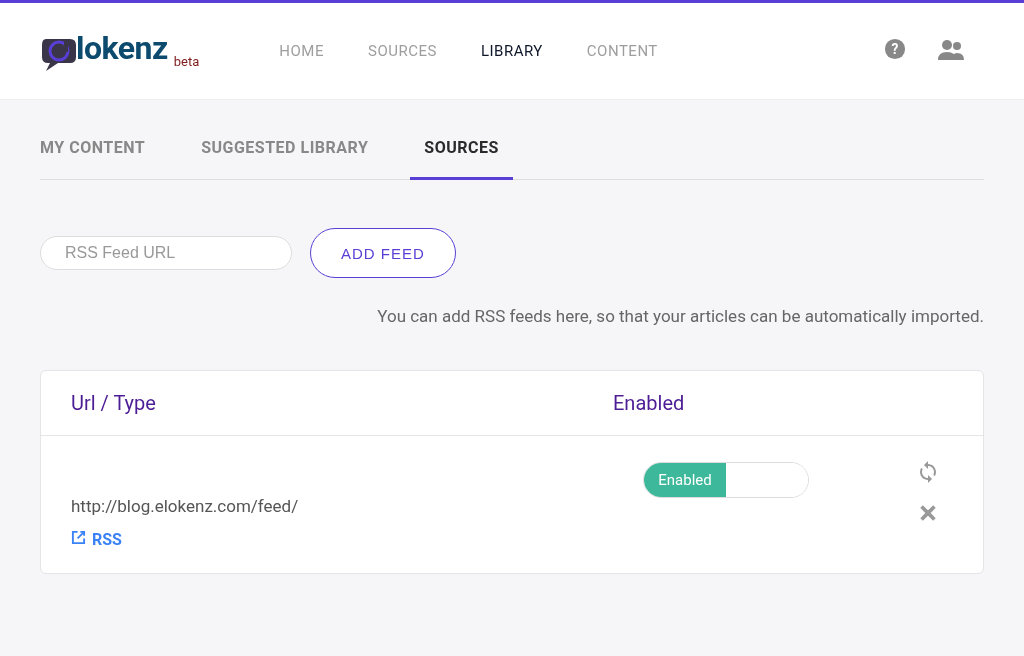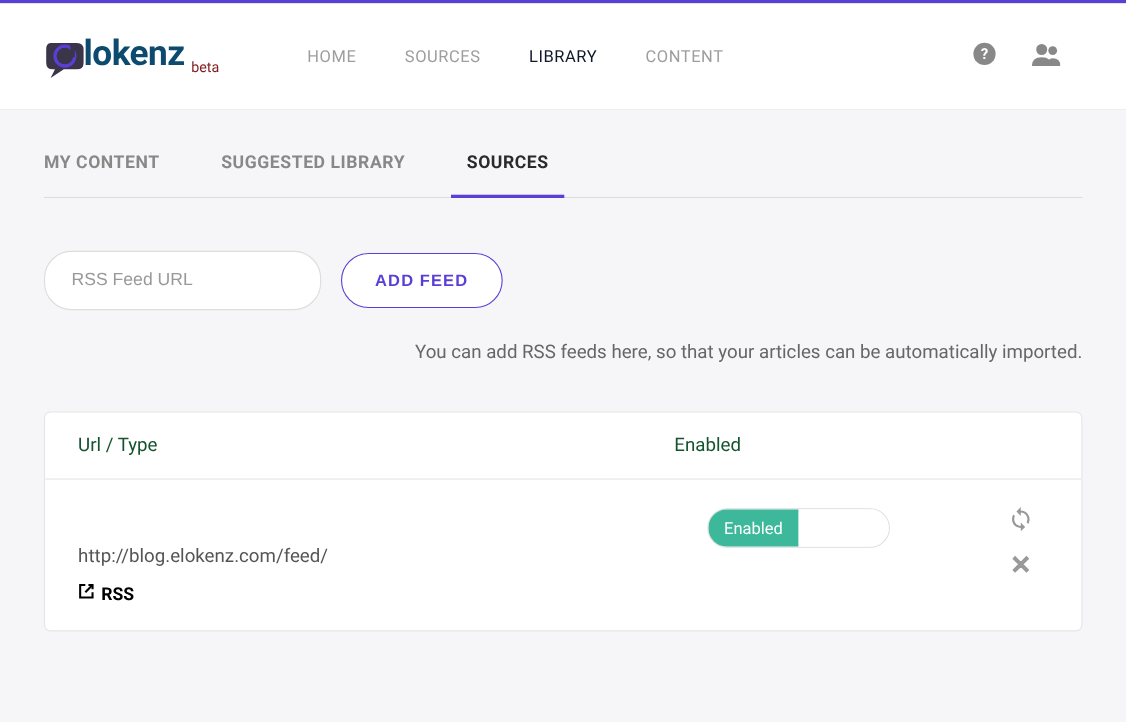--- a/index.html
+++ b/index.html
@@ -17,38 +17,38 @@
     .header-icon { color: #888; cursor: pointer; }
     
     .content { padding: 0 40px; }
     
     .tabs { display: flex; gap: 56px; padding-top: 38px; border-bottom: 1px solid #ddd; }
     .tab { font-size: 16px; font-weight: 700; color: #888; letter-spacing: 0.5px; padding-bottom: 22px; cursor: pointer; position: relative; }
     .tab.active { color: #2a2a2a; }
     .tab.active::after { content: ''; position: absolute; bottom: -1px; left: -14px; right: -14px; height: 3px; background: #5a3fd6; }
     
     .controls { display: flex; gap: 18px; margin-top: 48px; align-items: center; }
-    .pill-input { height: 54px; border: 1px solid #ddd; border-radius: 25px; padding: 0 24px; font-size: 16px; color: #555; outline: none; background: #fff; }
+    .pill-input { height: 34px; border: 1px solid #ddd; border-radius: 25px; padding: 0 24px; font-size: 16px; color: #555; outline: none; background: #fff; }
     .pill-input::placeholder { color: #999; }
     .rss-input { width: 252px; }
-    .add-feed-btn { height: 50px; border: 1px solid #5a3fd6; border-radius: 25px; padding: 4px 30px; font-size: 15px; font-weight: 700; color: #5a3fd6; letter-spacing: 1px; background: #fff; cursor: pointer; }
+    .add-feed-btn { height: 50px; border: 1px solid #5a3fd6; border-radius: 25px; padding: 4px 30px; font-size: 15px; font-weight: 400; color: #5a3fd6; letter-spacing: 1px; background: #fff; cursor: pointer; }
     .filter-input { width: 298px; margin-left: auto; }
     
     .help-text { margin-top: 28px; font-size: 17px; color: #666; text-align: right; }
     
     .table { margin-top: 44px; background: #fff; border: 1px solid #e5e5e5; border-radius: 6px; overflow: hidden; }
-    .table-header { display: flex; padding: 20px 30px; border-bottom: 1px solid #e5e5e5; font-size: 17px; color: #14532d; }
+    .table-header { display: flex; padding: 20px 30px; border-bottom: 1px solid #e5e5e5; font-size: 20px; color: #4c1d95; }
     .col-url { flex: 1; }
     .col-enabled { width: 260px; text-align: left; }
     .col-actions { width: 80px; }
     
     .table-row { display: flex; padding: 24px 30px; align-items: flex-start; }
     .feed-info { flex: 1; }
     .feed-url { font-size: 17px; color: #555; margin-bottom: 14px; margin-top: 36px; }
-    .feed-type { display: flex; align-items: center; gap: 6px; font-size: 16px; font-weight: 700; color: #000000; cursor: pointer; }
+    .feed-type { display: flex; align-items: center; gap: 6px; font-size: 16px; font-weight: 700; color: #3b82f6; cursor: pointer; }
     
     .toggle-wrap { width: 260px; padding-top: 2px; }
     .toggle { width: 166px; height: 36px; border-radius: 18px; border: 1px solid #ddd; display: flex; overflow: hidden; cursor: pointer; }
     .toggle-on { flex: 1; background: #3db89a; color: #fff; display: flex; align-items: center; justify-content: center; font-size: 15px; }
     .toggle-off { flex: 1; background: #fff; }
     
     .row-actions { width: 50px; display: flex; flex-direction: column; gap: 14px; align-items: center; }
     .action-icon { color: #999; cursor: pointer; }
   </style>
 </head>

